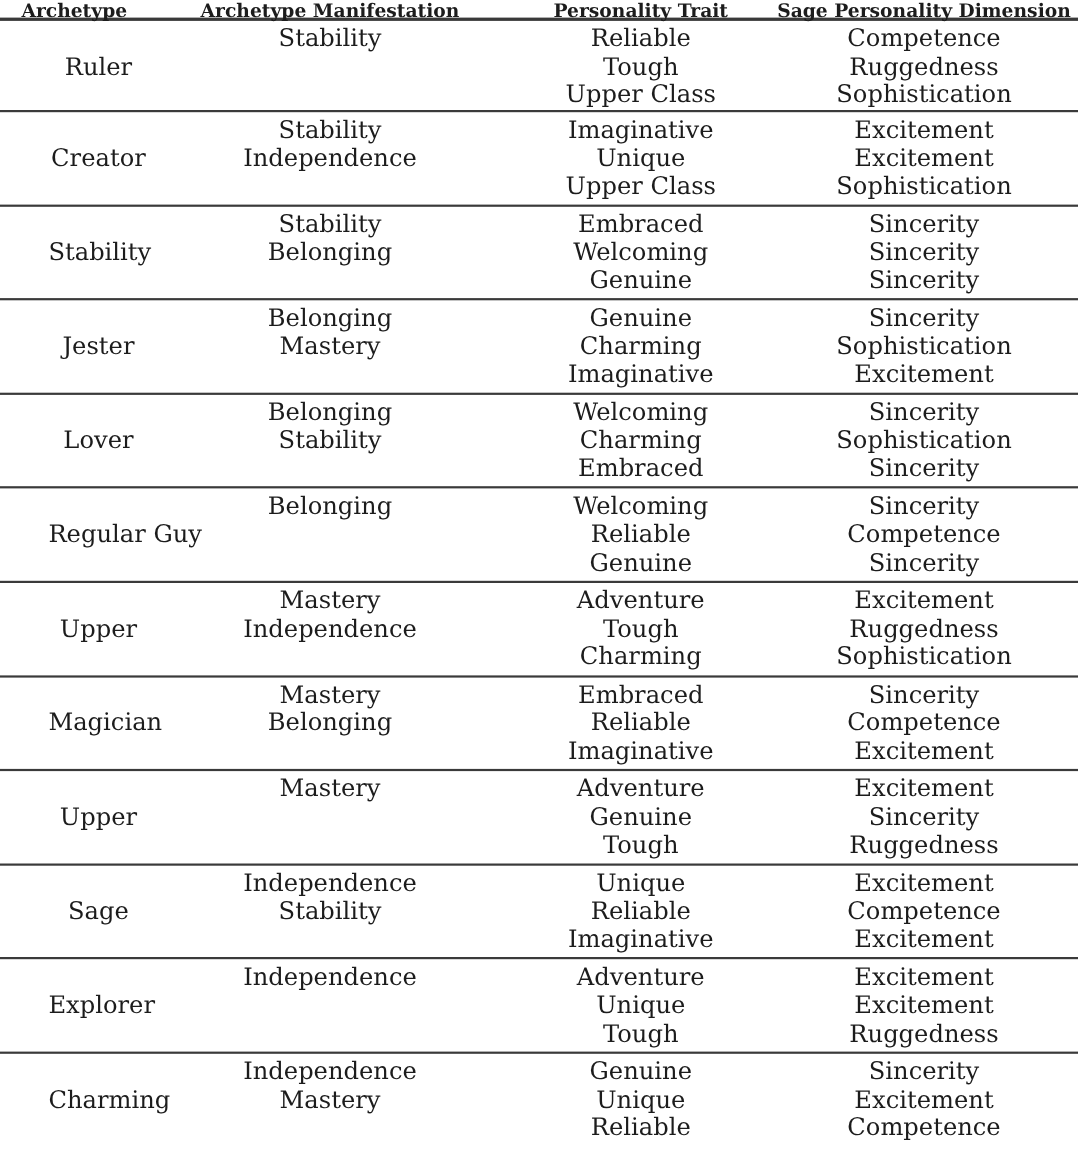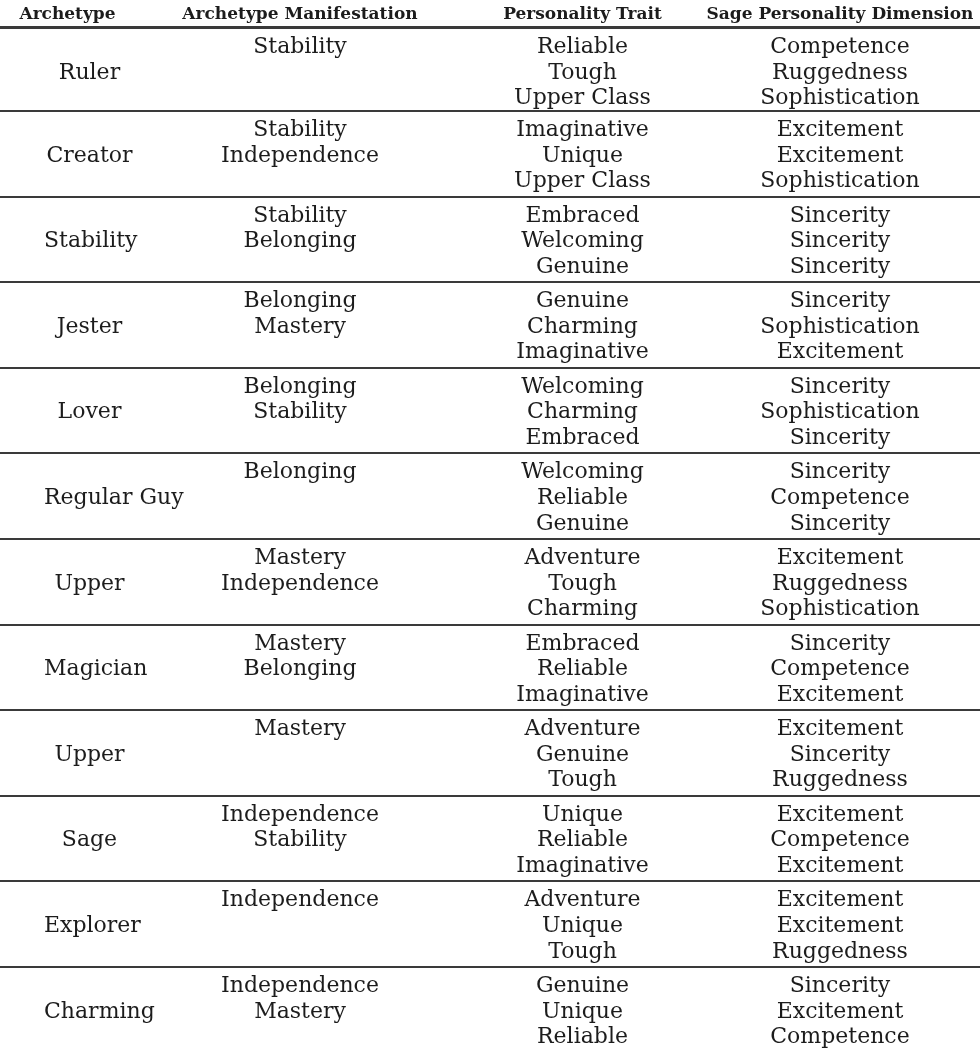--- a/index.html
+++ b/index.html
@@ -13,21 +13,21 @@
     overflow: hidden;
     font-family: "DejaVu Serif", "Liberation Serif", serif;
     color: #1c1c1c;
   }
   .table {
     width: 980px;
   }
   .header-row {
     display: grid;
     grid-template-columns: 135px 330px 235px 280px;
-    height: 29px;
+    height: 19px;
     align-items: center;
     border-bottom: 3px solid #3a3a3a;
     box-sizing: border-box;
   }
   .header-cell {
     text-align: center;
     font-weight: bold;
     font-size: 17px;
     line-height: 20px;
     white-space: nowrap;

